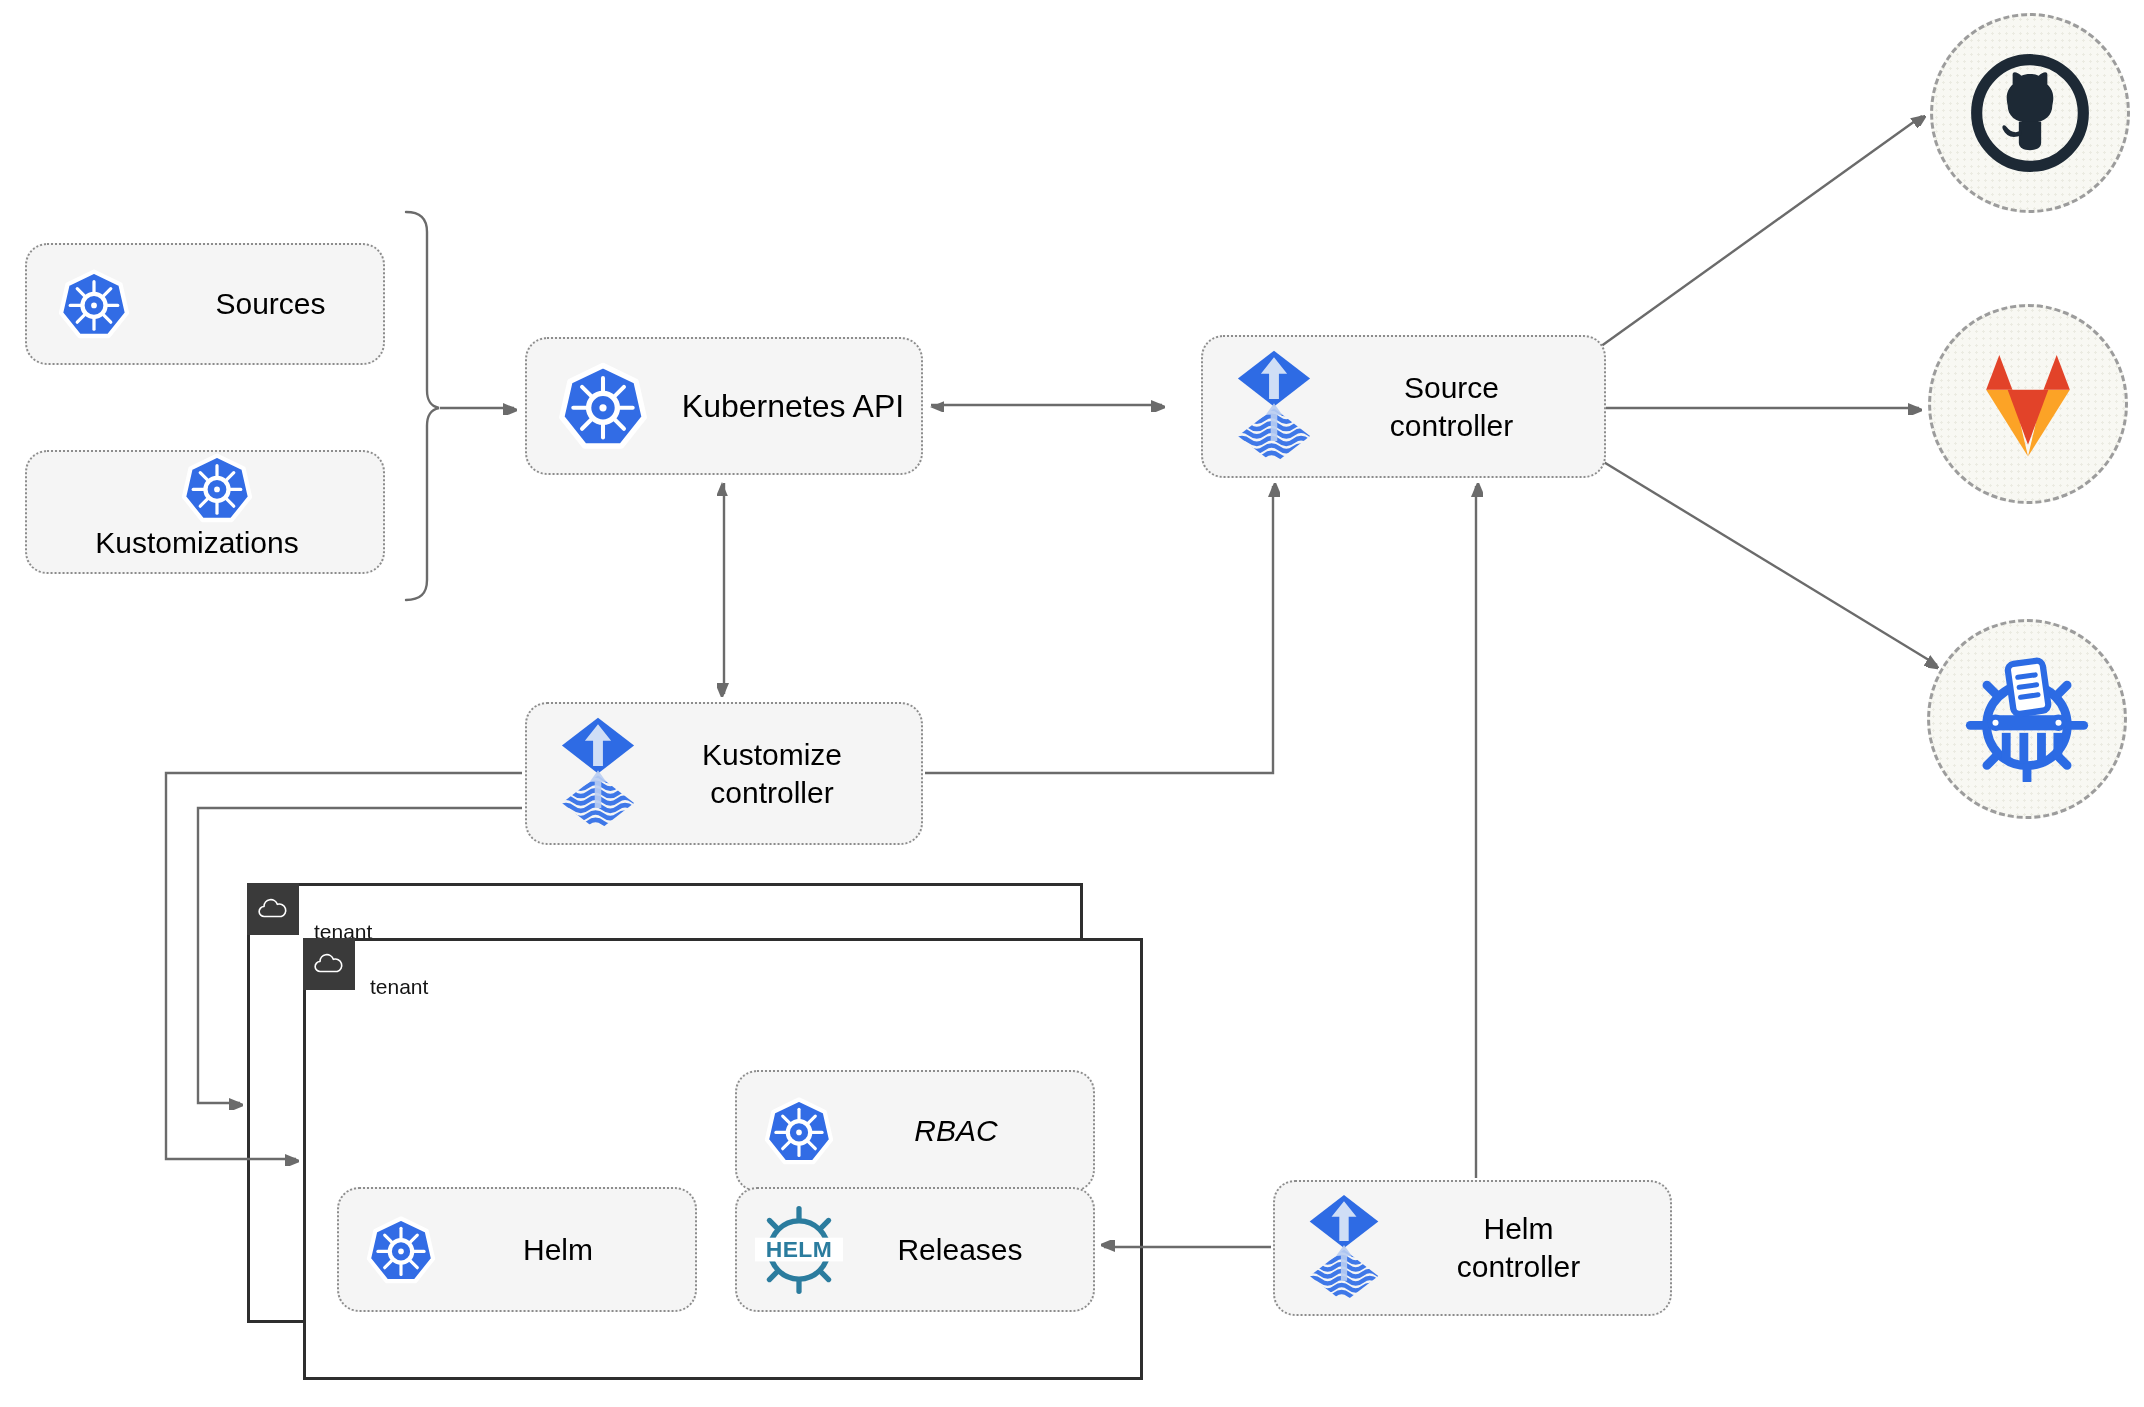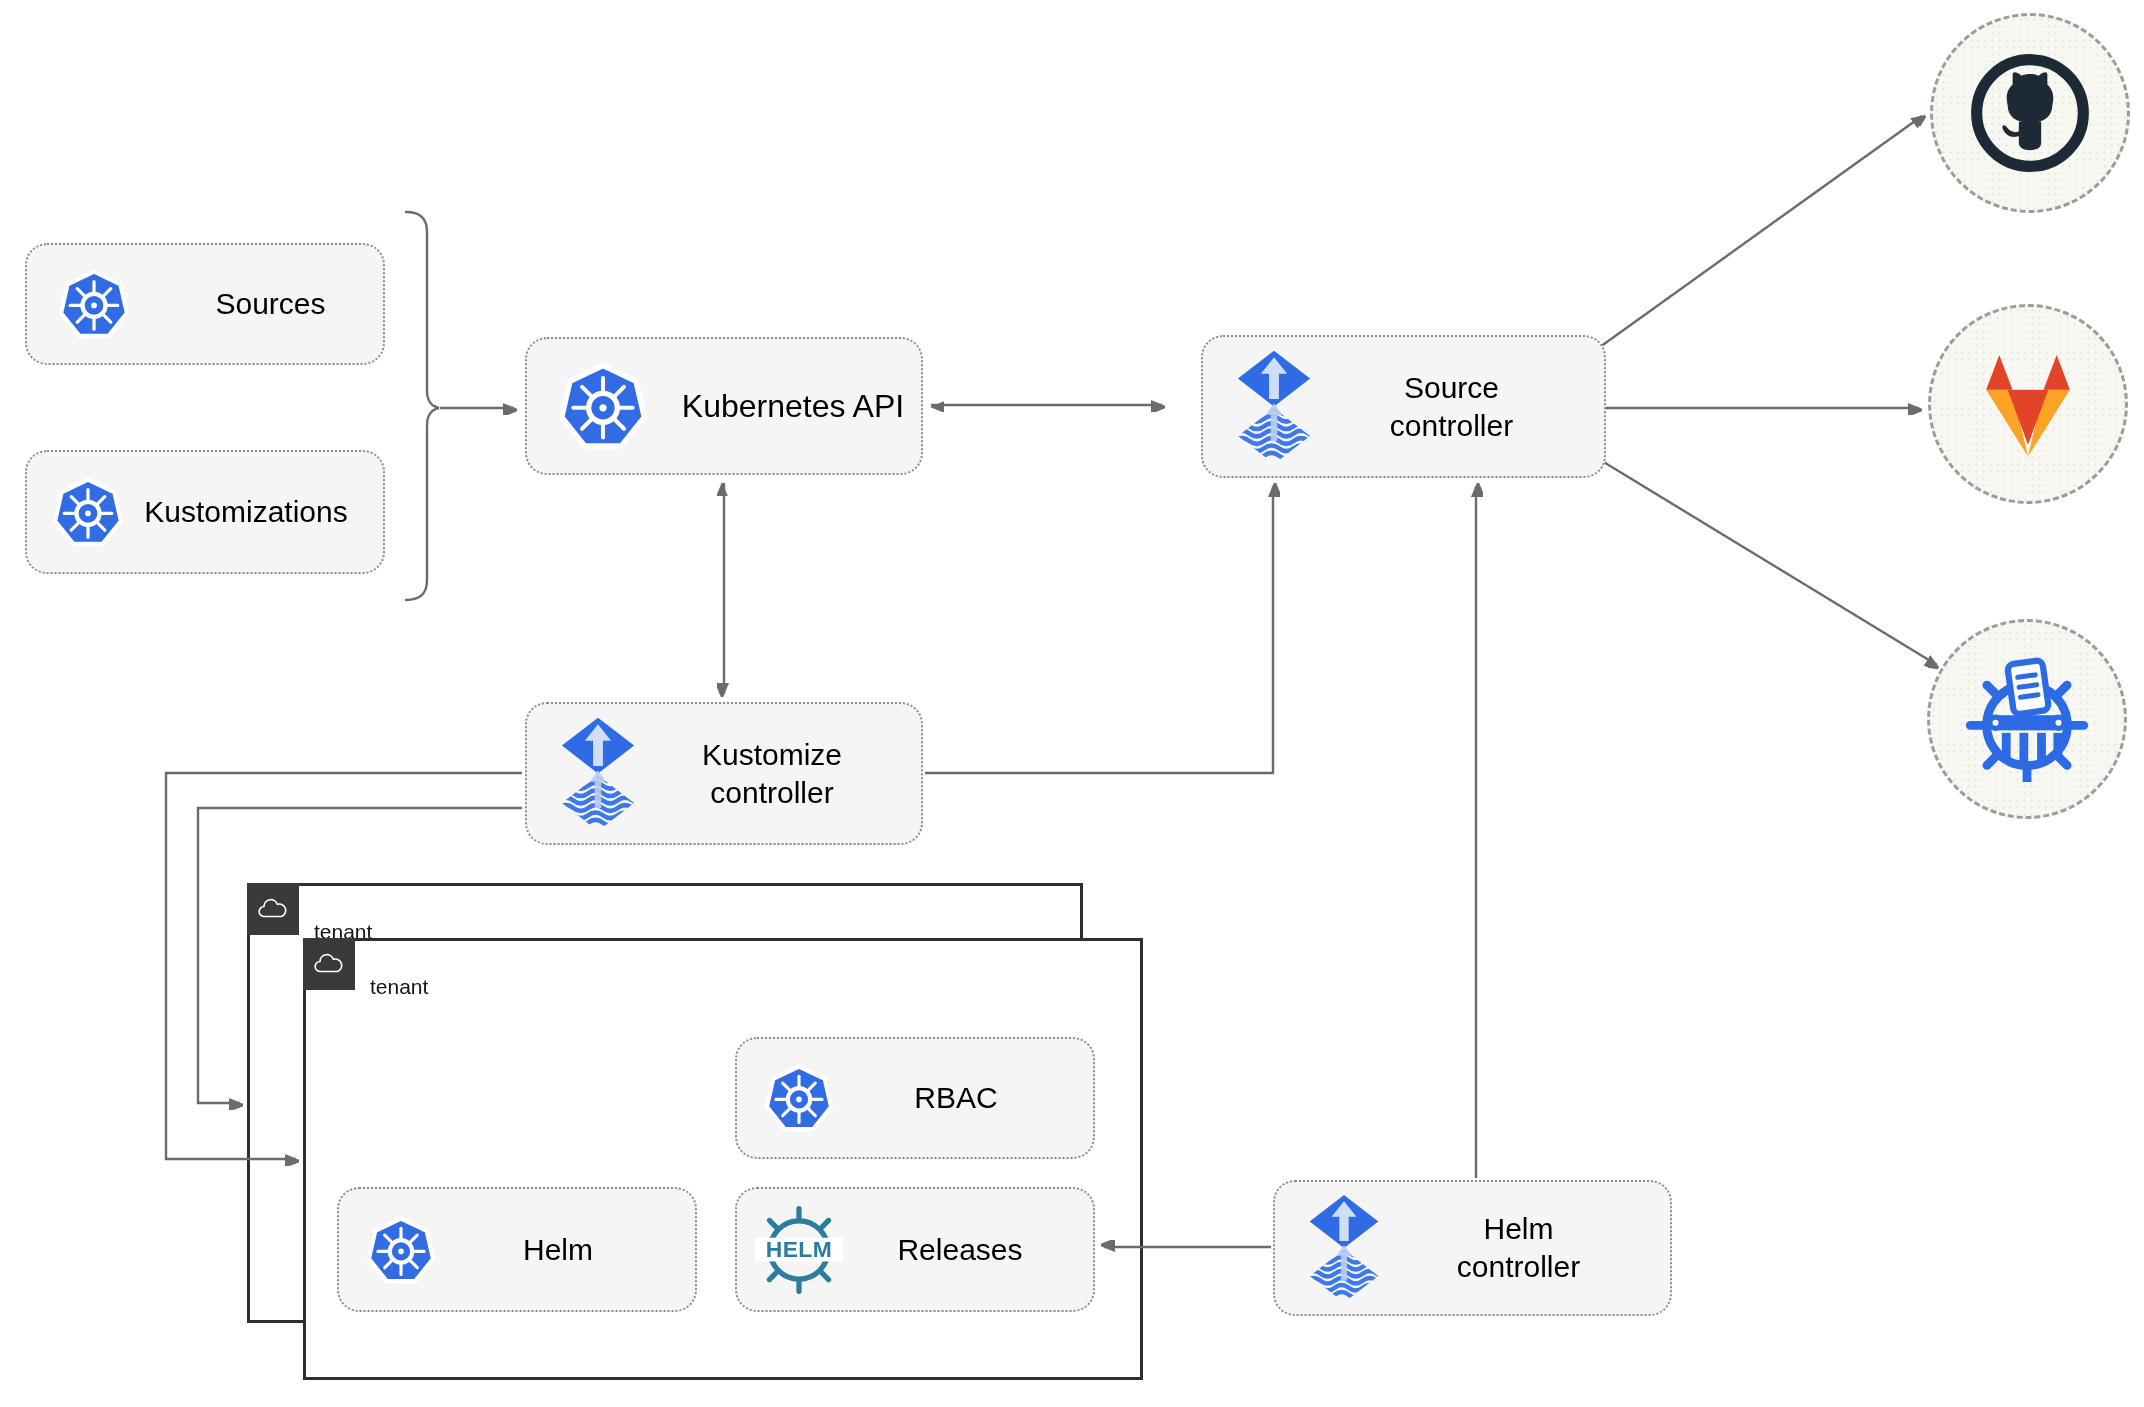--- a/index.html
+++ b/index.html
@@ -185,21 +185,21 @@
 
   <div class="node" style="left:25px;top:243px;width:360px;height:122px;gap:43px;">
     <span class="icon">
       <svg width="74" height="72">
           <use href="#sym-k8s"></use>
         </svg>
       </span>
     <span class="lbl">Sources</span>
   </div>
 
-  <div class="node" style="left:25px;top:450px;width:360px;height:124px;">
+  <div class="node" style="left:25px;top:450px;width:360px;height:124px;flex-direction:column;">
     <span class="icon" style="margin-left:24px">
       <svg width="74" height="72">
           <use href="#sym-k8s"></use>
         </svg>
       </span>
     <span class="lbl">Kustomizations</span>
   </div>
 
   <div class="node" style="left:525px;top:337px;width:398px;height:138px;gap:32px;">
     <span class="icon">
@@ -234,21 +234,21 @@
     <span class="icon">
       <svg width="78" height="110">
           <use href="#sym-flux"></use>
         </svg>
       </span>
     <span class="lbl"><span>Helm</span><br>
       <span>controller</span></span>
   </div>
 
 
-  <div class="node" style="left:735px;top:1037px;width:360px;height:122px;">
+  <div class="node" style="left:735px;top:1070px;width:360px;height:122px;font-style:italic;">
     <span class="icon" style="margin-left:26px">
       <svg width="72" height="70">
           <use href="#sym-k8s"></use>
         </svg>
       </span>
     <span class="lbl">RBAC</span>
   </div>
 
   <div class="node" style="left:337px;top:1187px;width:360px;height:125px;">
     <span class="icon" style="margin-left:26px">

